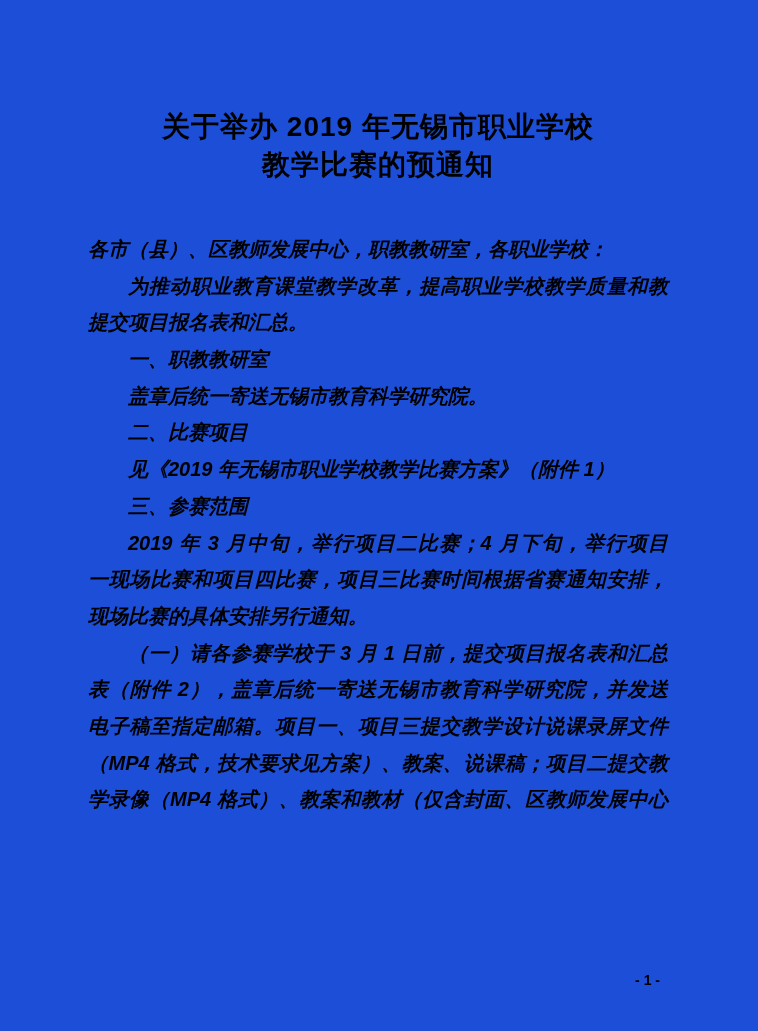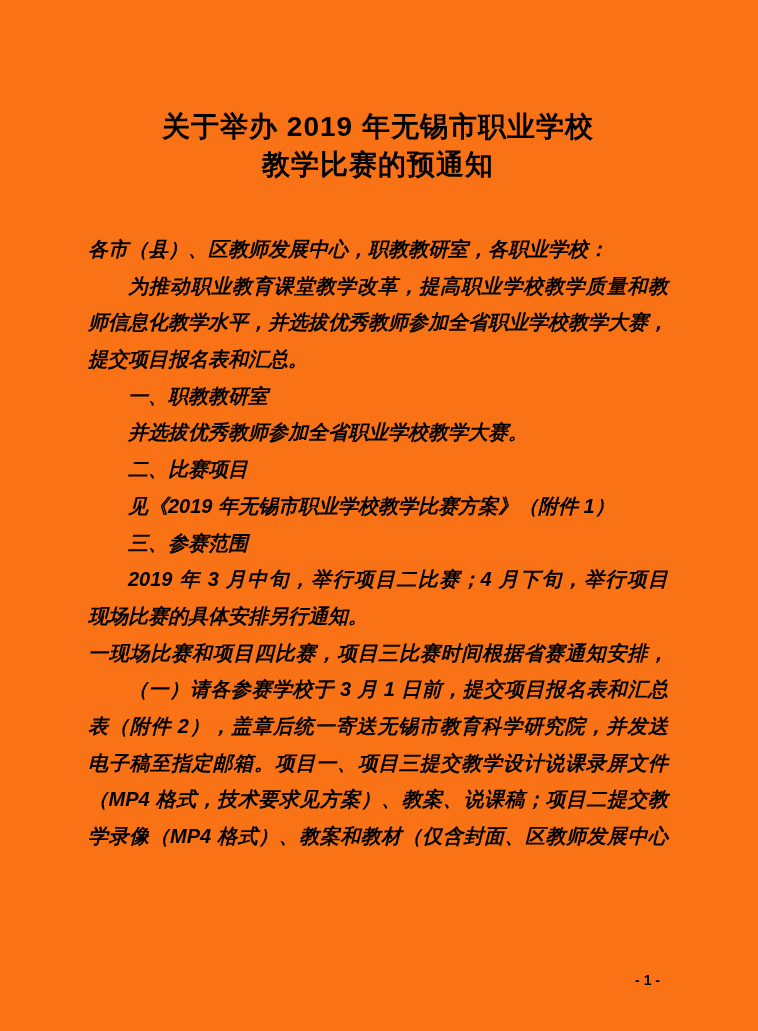--- a/index.html
+++ b/index.html
@@ -12,21 +12,21 @@
     background: #ffffff;
     position: relative;
     overflow: hidden;
     font-family: "Liberation Sans", "DejaVu Sans", sans-serif;
     font-weight: 700;
     color: #000000;
   }
   .doc-page {
     position: absolute;
     inset: 0;
-    background: #f97316;
+    background: #1d4ed8;
   }
   .doc-title {
     position: absolute;
     top: 108px;
     left: 88px;
     width: 580px;
     text-align: center;
     font-size: 28px;
     line-height: 38px;
     letter-spacing: 1px;
@@ -71,30 +71,29 @@
 <div class="doc-page">
 
   <div class="doc-title">
     <div>关于举办 2019 年无锡市职业学校</div>
     <div>教学比赛的预通知</div>
   </div>
 
   <div class="doc-body">
       <div class="line">各市（县）、区教师发展中心，职教教研室，各职业学校：</div>
       <div class="line indent fill">为推动职业教育课堂教学改革，提高职业学校教学质量和教</div>
-      <div class="line fill">师信息化教学水平，并选拔优秀教师参加全省职业学校教学大赛，</div>
       <div class="line">提交项目报名表和汇总。</div>
       <div class="line indent">一、职教教研室</div>
-      <div class="line indent">并选拔优秀教师参加全省职业学校教学大赛。</div>
+      <div class="line indent">盖章后统一寄送无锡市教育科学研究院。</div>
       <div class="line indent">二、比赛项目</div>
       <div class="line indent">见《2019 年无锡市职业学校教学比赛方案》（附件 1）</div>
       <div class="line indent">三、参赛范围</div>
       <div class="line indent fill">2019 年 3 月中旬，举行项目二比赛；4 月下旬，举行项目</div>
+      <div class="line fill">一现场比赛和项目四比赛，项目三比赛时间根据省赛通知安排，</div>
       <div class="line">现场比赛的具体安排另行通知。</div>
-      <div class="line fill">一现场比赛和项目四比赛，项目三比赛时间根据省赛通知安排，</div>
       <div class="line indent fill">（一）请各参赛学校于 3 月 1 日前，提交项目报名表和汇总</div>
       <div class="line fill">表（附件 2），盖章后统一寄送无锡市教育科学研究院，并发送</div>
       <div class="line fill">电子稿至指定邮箱。项目一、项目三提交教学设计说课录屏文件</div>
       <div class="line fill">（MP4 格式，技术要求见方案）、教案、说课稿；项目二提交教</div>
       <div class="line fill">学录像（MP4 格式）、教案和教材（仅含封面、区教师发展中心</div>
     </div>
 
   <div class="page-footer">
     <span>- 1 -</span>
   </div>

